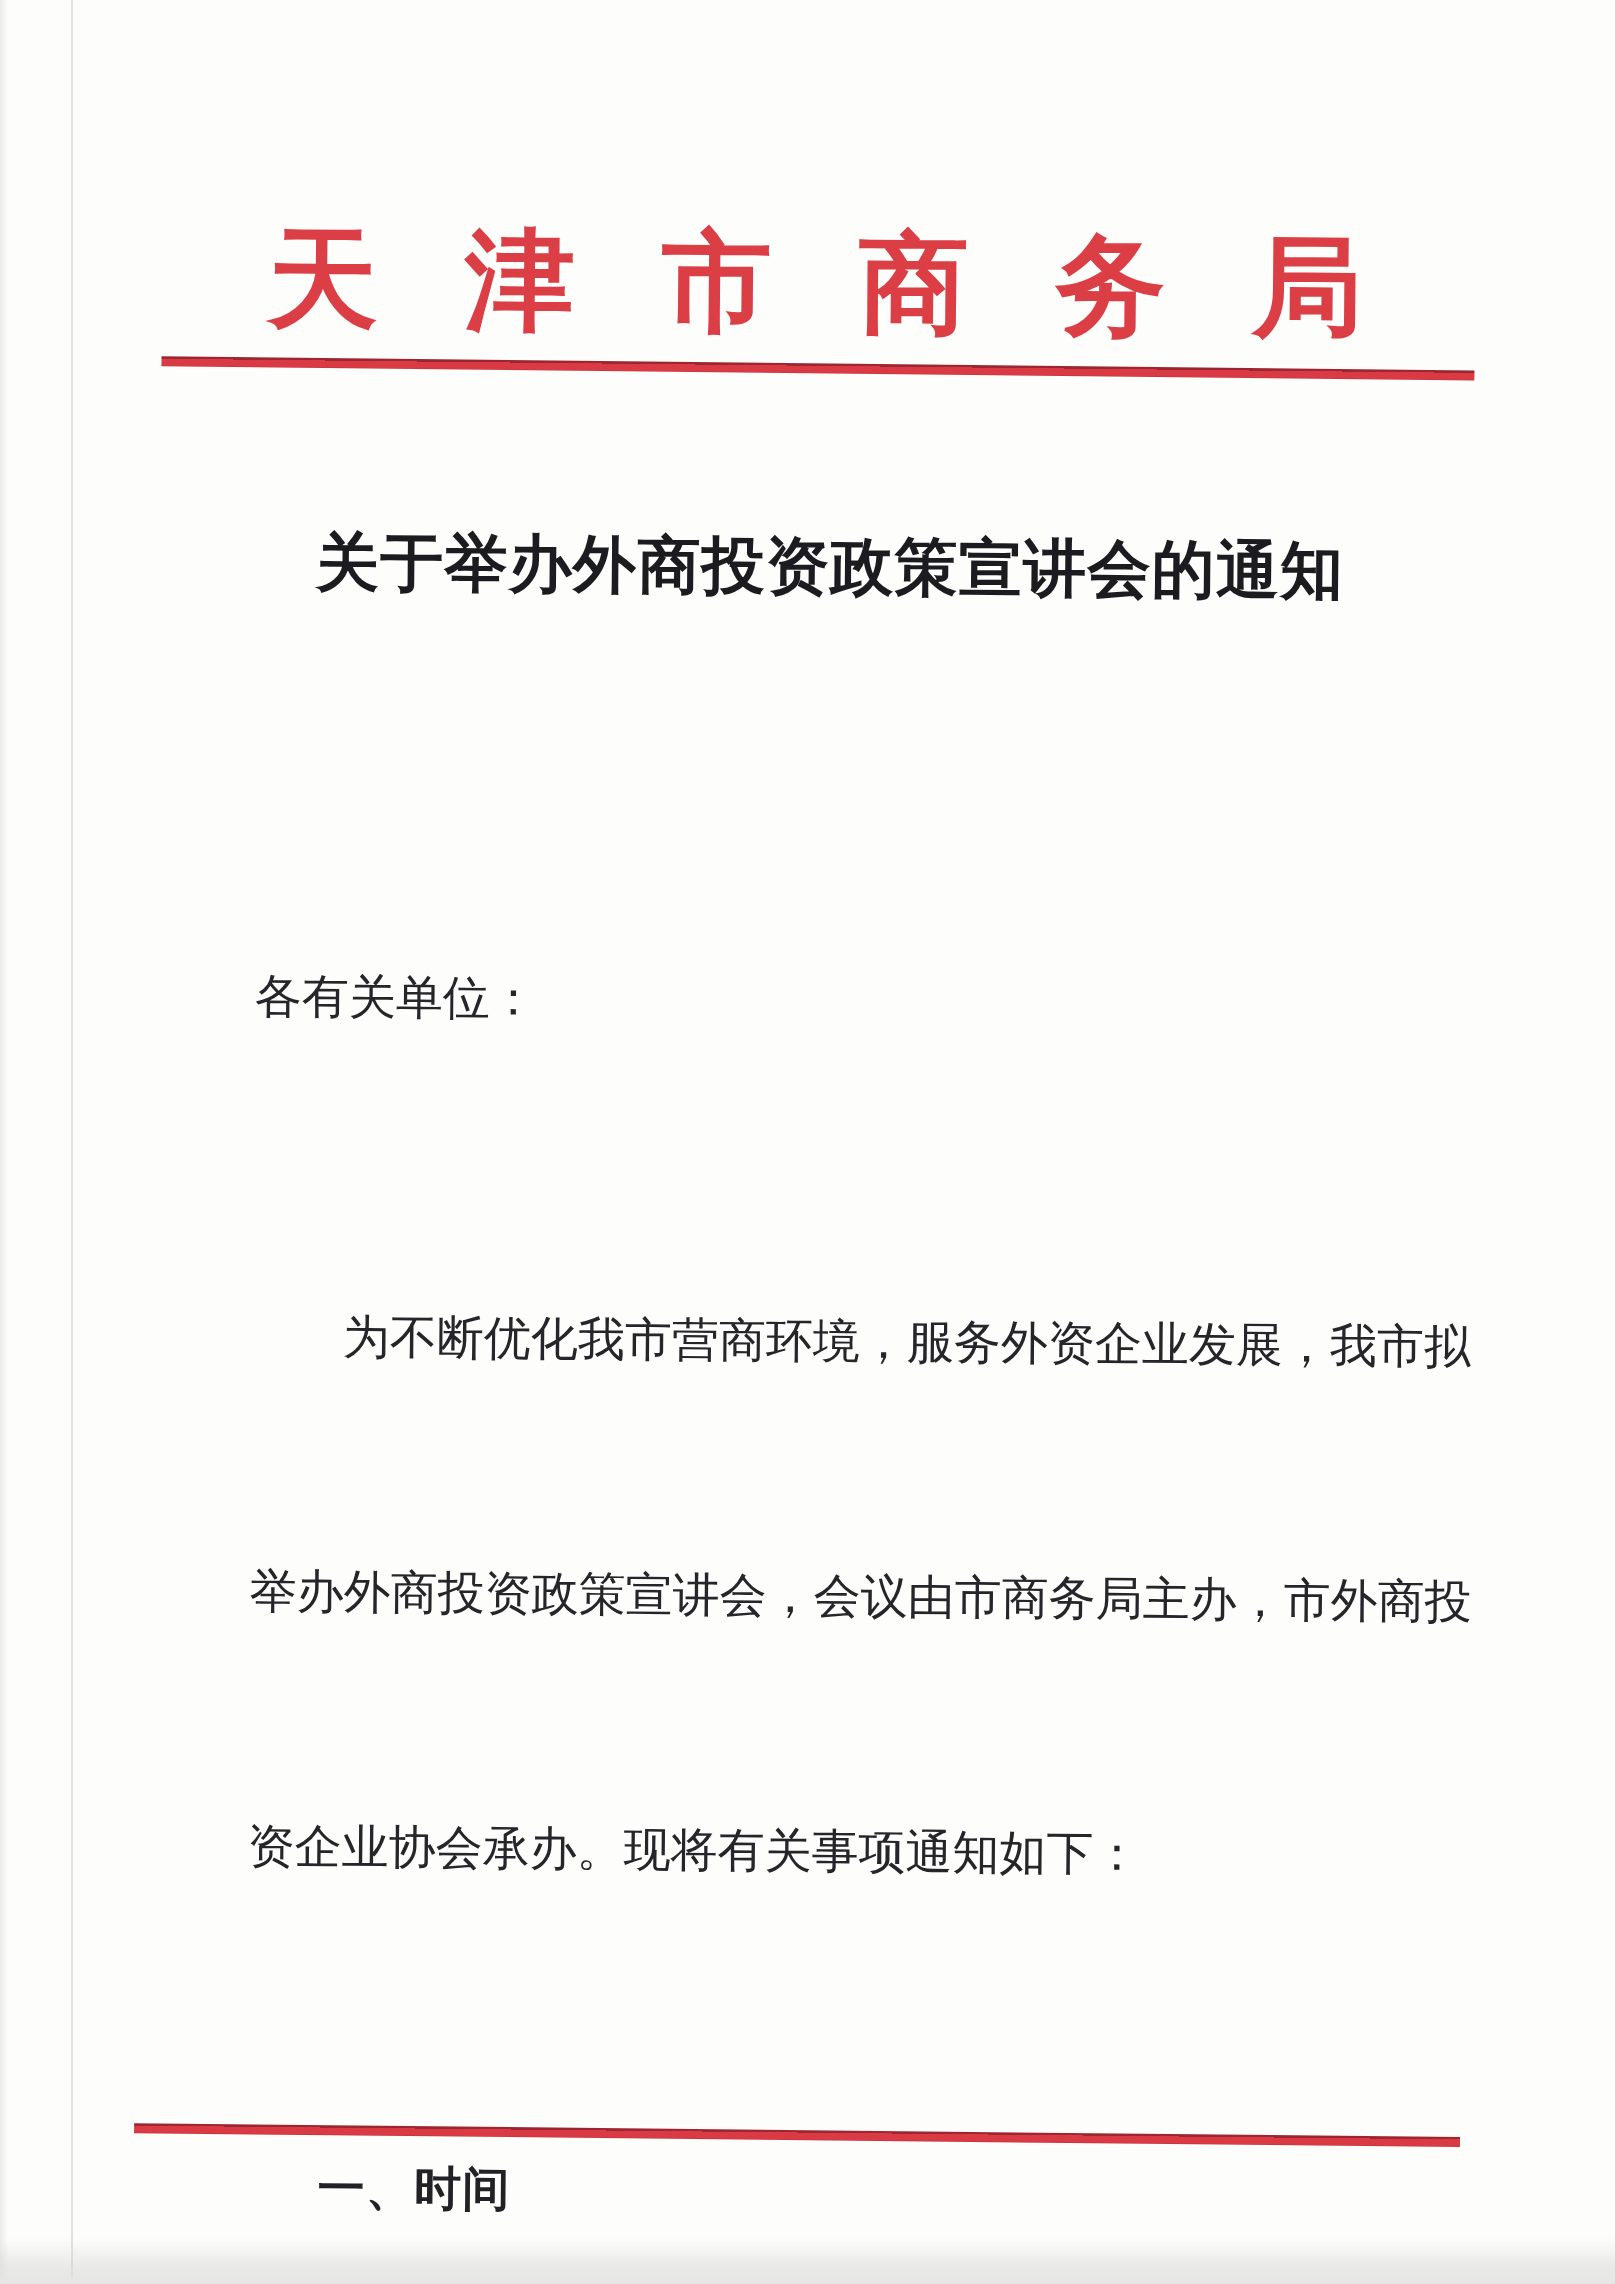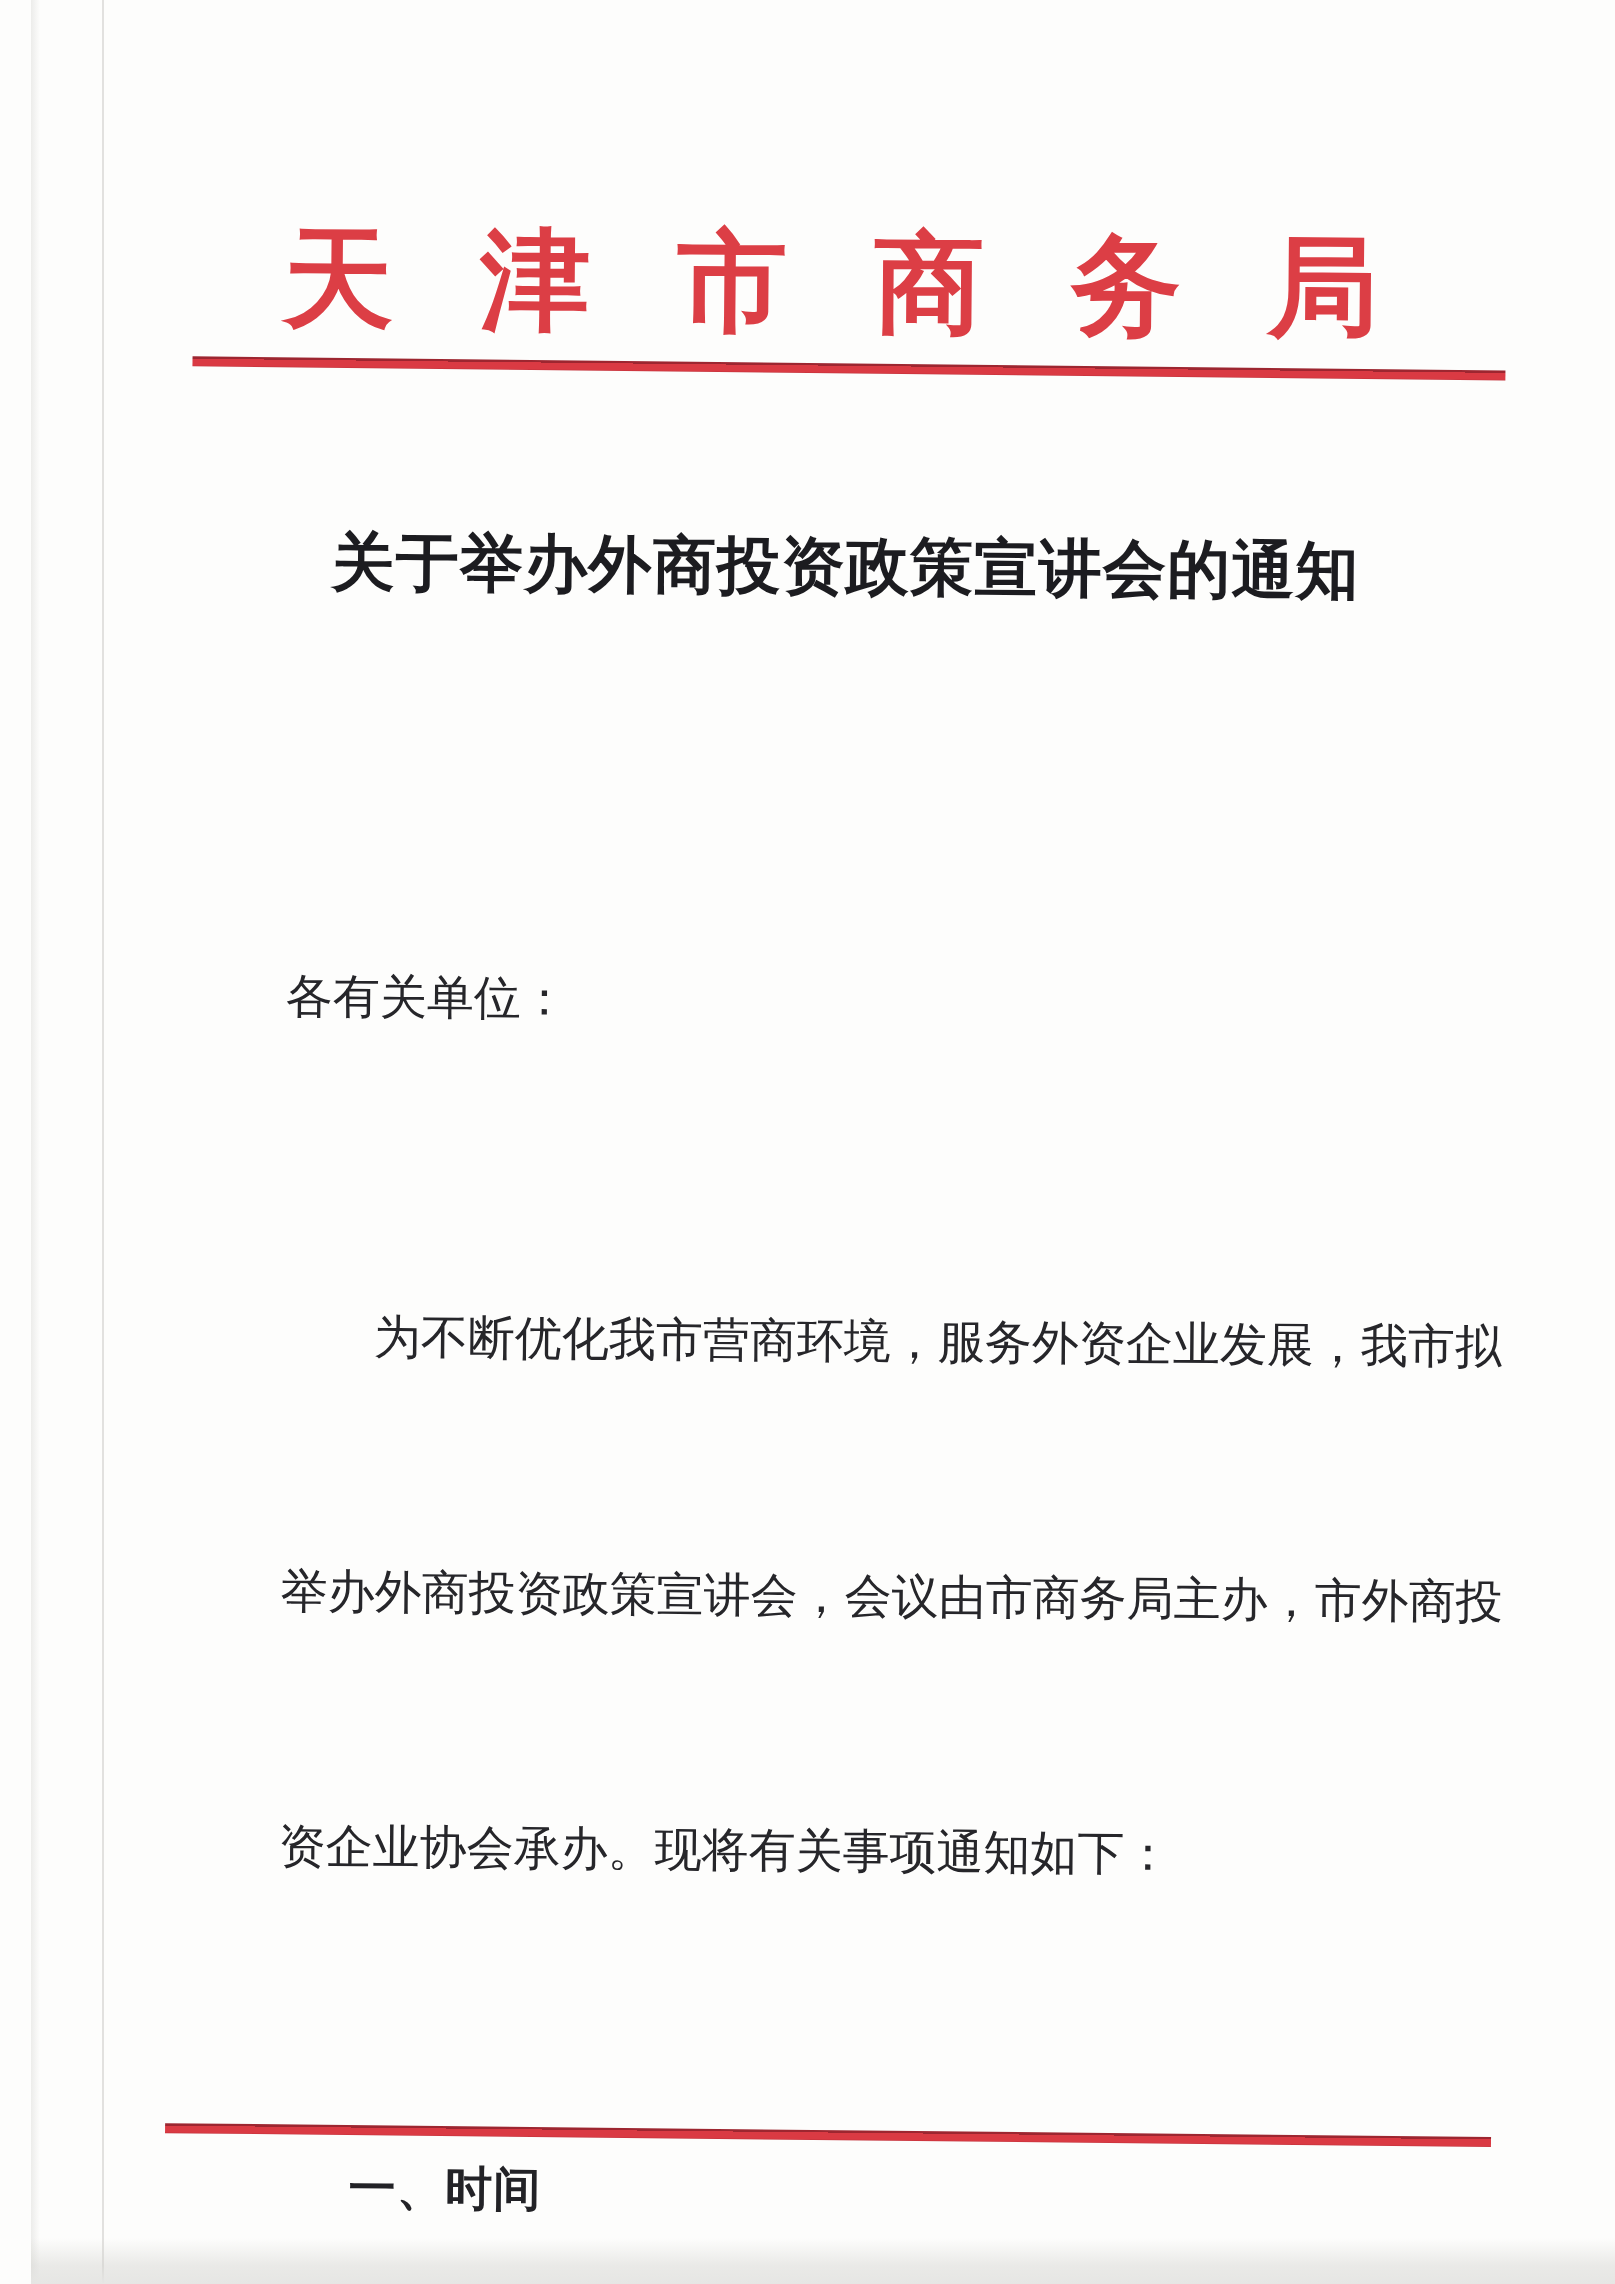--- a/index.html
+++ b/index.html
@@ -11,21 +11,20 @@
     height: 2284px;
     position: relative;
     overflow: hidden;
     background: #fdfdfc;
     font-family: "Liberation Serif", "DejaVu Serif", serif;
     color: #26262a;
   }
   .sheet {
     position: absolute;
     inset: 0;
-    margin-left: 31px;
   }
   .tilt {
     position: absolute;
     inset: 0;
     transform: rotate(0.5deg);
     transform-origin: 808px 1108px;
   }
   
   .agency {
     position: absolute;

